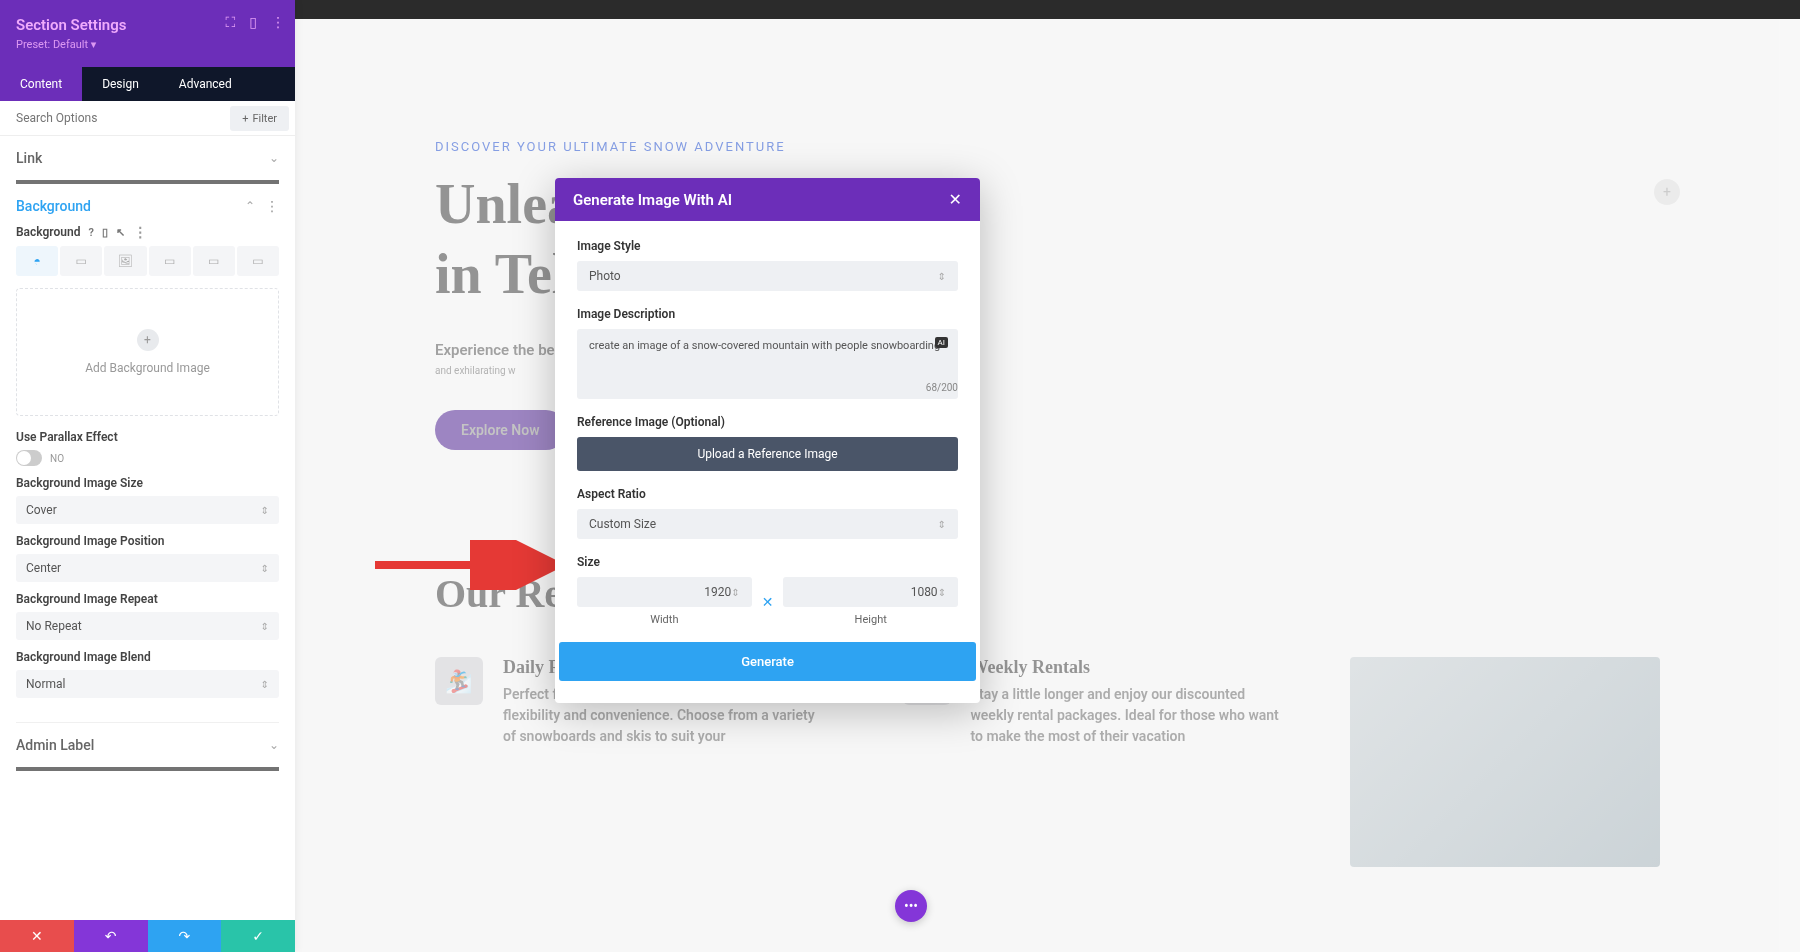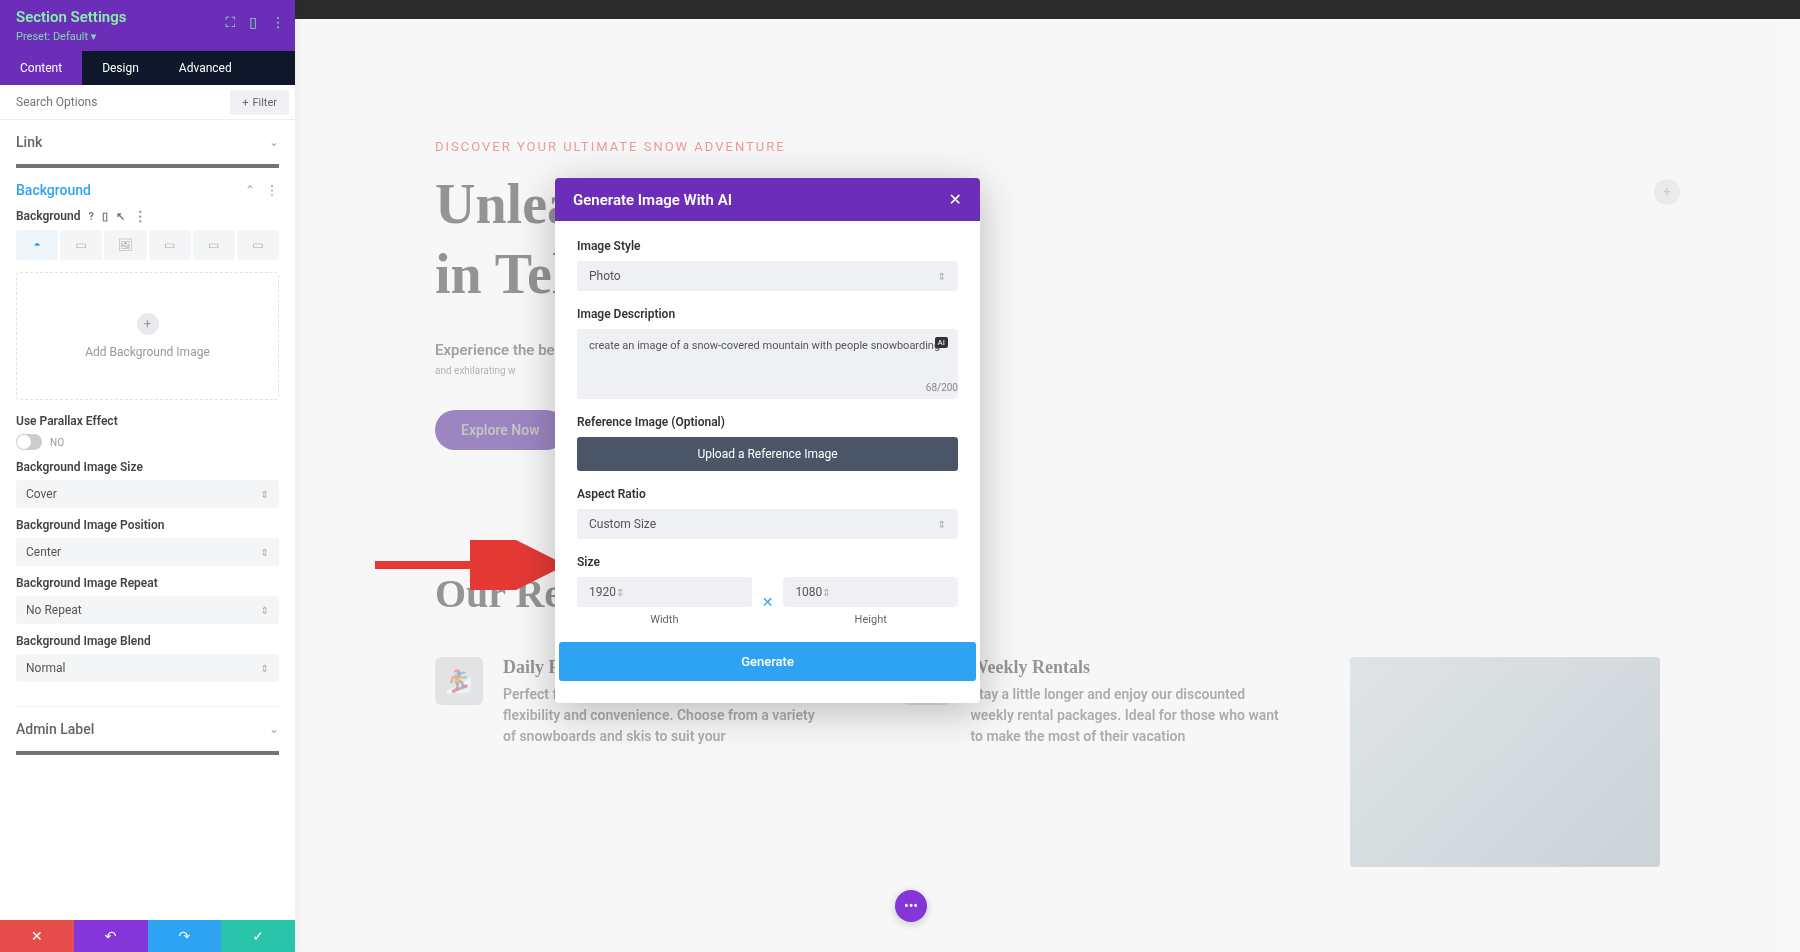--- a/index.html
+++ b/index.html
@@ -2,21 +2,21 @@
 <html><head>
 <meta charset="utf-8">
 <style>
 * { margin: 0; padding: 0; box-sizing: border-box; font-family: -apple-system, BlinkMacSystemFont, "Segoe UI", Roboto, sans-serif; }
 body { background: #f0f0f0; width: 1800px; height: 952px; overflow: hidden; position: relative; }
 
 .top-bar { position: absolute; top: 0; left: 295px; right: 0; height: 19px; background: #2b2b2b; z-index: 1; }
 
 
 .sidebar { position: absolute; top: 0; left: 0; width: 295px; height: 100%; background: #fff; z-index: 10; box-shadow: 2px 0 8px rgba(0,0,0,0.05); display: flex; flex-direction: column; }
-.sidebar-header { background: #6c2eb9; color: #86efac; padding: 8px 16px; position: relative; }
+.sidebar-header { background: #6c2eb9; color: #f0abfc; padding: 16px 16px; position: relative; }
 .sidebar-title { font-size: 15px; font-weight: 600; margin-bottom: 4px; }
 .sidebar-preset { font-size: 11px; opacity: 0.85; }
 .sidebar-header-icons { position: absolute; top: 14px; right: 10px; display: flex; gap: 14px; }
 .sidebar-header-icons span { font-size: 14px; cursor: pointer; opacity: 0.9; }
 .sidebar-tabs { display: flex; background: #0f172a; }
 .sidebar-tab { flex: none; padding: 10px 20px; color: #fff; font-size: 12px; cursor: pointer; text-align: center; }
 .sidebar-tab.active { background: #6c2eb9; }
 .sidebar-search { display: flex; align-items: center; border-bottom: 1px solid #eee; }
 .sidebar-search input { flex: 1; border: none; padding: 10px 16px; font-size: 12px; outline: none; background: transparent; color: #888; }
 .filter-btn { background: #eef0f3; padding: 6px 12px; margin-right: 6px; border-radius: 3px; font-size: 11px; color: #666; cursor: pointer; display: flex; align-items: center; gap: 4px; }
@@ -52,21 +52,21 @@
 .bottom-actions { display: flex; height: 32px; }
 .action-btn { flex: 1; display: flex; align-items: center; justify-content: center; color: #fff; cursor: pointer; font-size: 14px; }
 .action-cancel { background: #e84d4d; }
 .action-undo { background: #8436d8; }
 .action-redo { background: #2ea3f2; }
 .action-save { background: #29c4a9; }
 
 
 .main-content { position: absolute; top: 19px; left: 295px; right: 0; bottom: 0; background: #fff; overflow: hidden; opacity: 0.5; }
 .hero { padding: 120px 100px 60px 140px; position: relative; }
-.hero-eyebrow { font-size: 13px; letter-spacing: 2px; color: #ef4444; margin-bottom: 20px; }
+.hero-eyebrow { font-size: 13px; letter-spacing: 2px; color: #1d4ed8; margin-bottom: 20px; }
 .hero-h1 { font-family: Georgia, serif; font-size: 56px; font-weight: 700; color: #3b3b3b; line-height: 1.1; margin-bottom: 8px; }
 .hero-sub { font-size: 15px; font-weight: 600; color: #555; margin-top: 36px; margin-bottom: 6px; }
 .hero-sub2 { font-size: 10px; color: #777; margin-bottom: 34px; }
 .explore-btn { background: #4c1d95; color: #999; padding: 12px 26px; border-radius: 24px; font-size: 14px; font-weight: 600; display: inline-block; cursor: pointer; }
 .plus-circle { position: absolute; top: 160px; right: 120px; width: 26px; height: 26px; border-radius: 50%; background: #e8e8e8; display: flex; align-items: center; justify-content: center; color: #aaa; font-size: 14px; cursor: pointer; }
 
 .section2 { padding: 60px 140px; }
 .section2-h { font-family: Georgia, serif; font-size: 40px; font-weight: 700; color: #3b3b3b; margin-bottom: 40px; }
 .rentals { display: flex; gap: 80px; }
 .rental-card { display: flex; gap: 20px; flex: 1; }
@@ -84,21 +84,21 @@
 .modal-field { margin-bottom: 16px; }
 .modal-label { font-size: 12px; font-weight: 600; color: #333; margin-bottom: 8px; display: block; }
 .modal-select { background: #eef0f3; border: none; border-radius: 3px; padding: 8px 12px; width: 100%; font-size: 12px; color: #555; display: flex; justify-content: space-between; align-items: center; cursor: pointer; }
 .modal-textarea { background: #eef0f3; border: none; border-radius: 3px; padding: 10px 12px; width: 100%; font-size: 11px; color: #555; resize: vertical; min-height: 70px; position: relative; }
 .ta-wrap { position: relative; }
 .ta-count { position: absolute; bottom: 6px; right: 0; font-size: 10px; color: #888; }
 .ai-badge { position: absolute; top: 8px; right: 10px; background: #333; color: #fff; font-size: 8px; padding: 1px 3px; border-radius: 2px; }
 .upload-btn { background: #4a5568; color: #fff; text-align: center; padding: 10px; border-radius: 3px; font-size: 12px; cursor: pointer; }
 .size-row { display: flex; align-items: center; gap: 10px; }
 .size-input-wrap { flex: 1; }
-.size-input { background: #eef0f3; border: none; border-radius: 3px; padding: 8px 12px; width: 100%; font-size: 12px; color: #555; display: flex; justify-content: flex-start; align-items: center; }
+.size-input { background: #eef0f3; border: none; border-radius: 3px; padding: 8px 12px; width: 100%; font-size: 12px; color: #555; display: flex; justify-content: flex-end; align-items: center; }
 .size-x { color: #2ea3f2; font-size: 14px; }
 .size-sublabel { font-size: 11px; color: #666; text-align: center; margin-top: 6px; }
 .generate-btn { background: #2ea3f2; color: #fff; text-align: center; padding: 12px; border-radius: 3px; font-size: 13px; font-weight: 500; cursor: pointer; margin: 10px -8px 4px -18px; width: calc(100% + 36px); }
 
 
 .red-arrow { position: absolute; top: 540px; left: 370px; z-index: 15; }
 .red-arrow svg { width: 200px; height: 50px; }
 
 
 .fab { position: absolute; bottom: 30px; left: 895px; width: 32px; height: 32px; border-radius: 50%; background: #8436d8; display: flex; align-items: center; justify-content: center; color: #fff; font-size: 14px; z-index: 25; box-shadow: 0 2px 8px rgba(0,0,0,0.2); cursor: pointer; }

